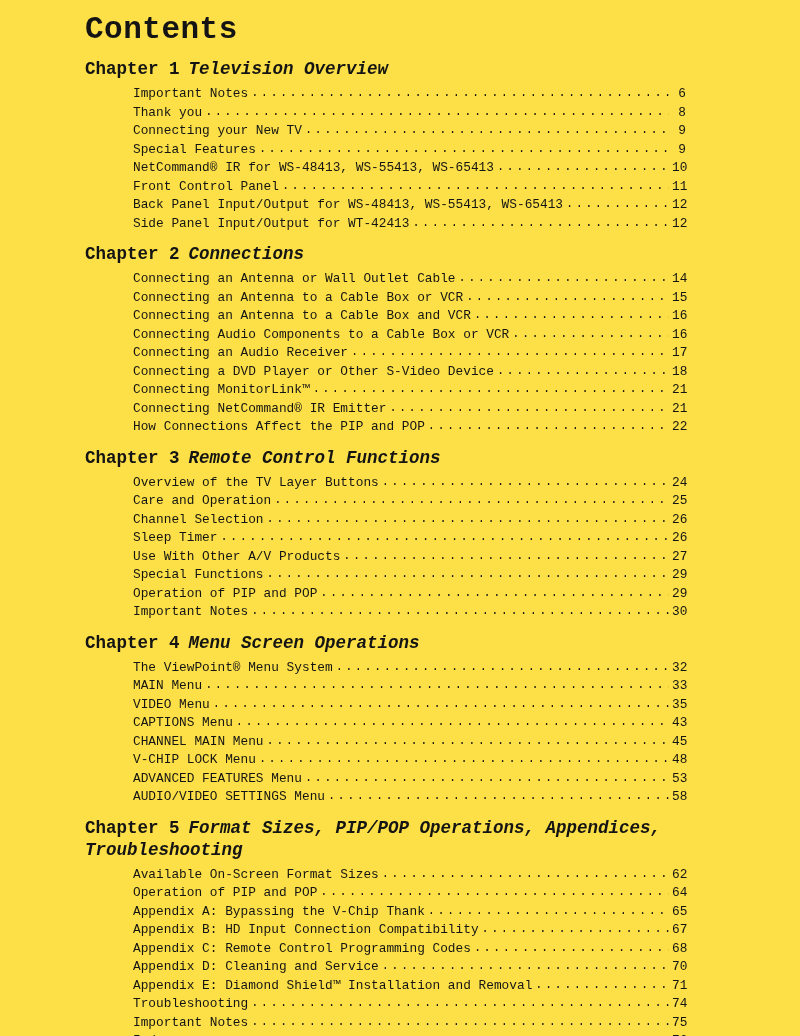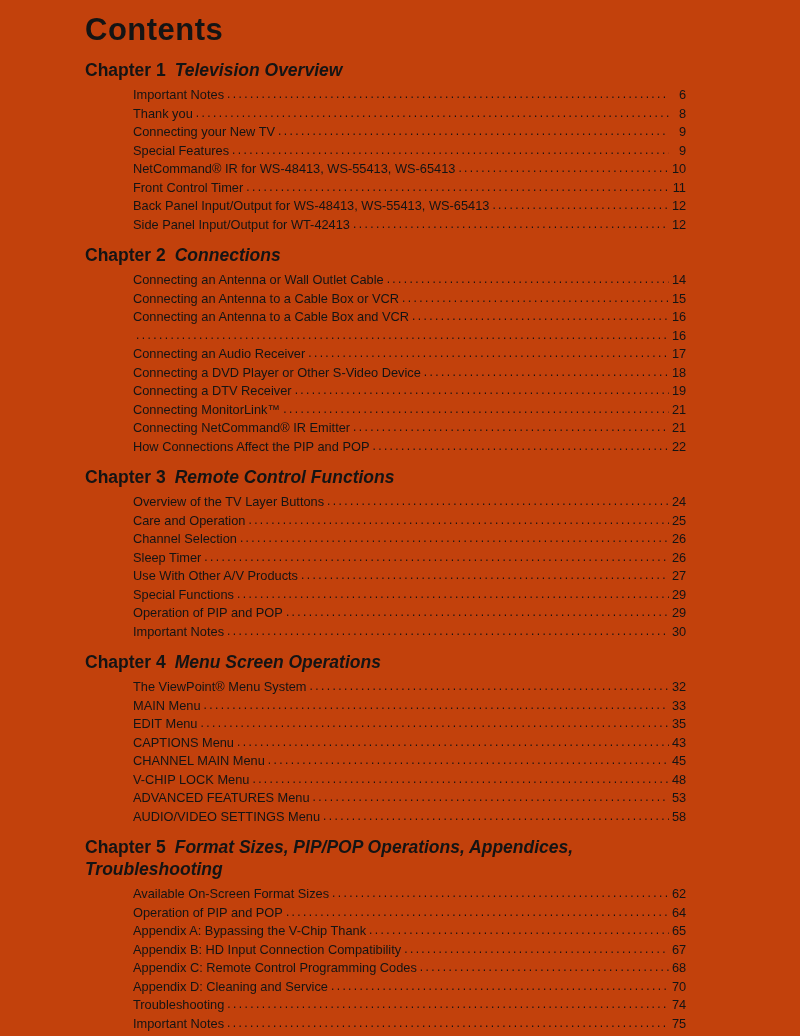--- a/index.html
+++ b/index.html
@@ -1,19 +1,19 @@
 <!DOCTYPE html>
 <html><head>
 <meta charset="utf-8">
 <style>
   html,body{margin:0;padding:0;background:#ffffff;}
   .page{
     width:800px;height:1036px;box-sizing:border-box;
-    background:#c2410c;color:#141414;
-    font-family:Liberation Sans, sans-serif;
+    background:#fde047;color:#141414;
+    font-family:Liberation Mono, monospace;
     padding:10px 114px 0 85px;
     overflow:hidden;
   }
   .doc-title{
     font-size:31px;font-weight:700;margin:2px 0 10px 0;letter-spacing:.5px;
   }
   .chapter{margin-top:11px;}
   .chapter-heading{font-size:17.5px;font-weight:700;line-height:22px;margin-bottom:4px;}
   .chapter-title{font-style:italic;margin-left:9px;}
   .entry{
@@ -63,21 +63,21 @@
     <span class="entry-page">9</span>
   </div>
 
   <div class="entry">
     <span class="entry-title">NetCommand® IR for WS-48413, WS-55413, WS-65413</span>
     <span class="entry-leader"></span>
     <span class="entry-page">10</span>
   </div>
 
   <div class="entry">
-    <span class="entry-title">Front Control Timer</span>
+    <span class="entry-title">Front Control Panel</span>
     <span class="entry-leader"></span>
     <span class="entry-page">11</span>
   </div>
 
   <div class="entry">
     <span class="entry-title">Back Panel Input/Output for WS-48413, WS-55413, WS-65413</span>
     <span class="entry-leader"></span>
     <span class="entry-page">12</span>
   </div>
 
@@ -104,41 +104,37 @@
     <span class="entry-page">15</span>
   </div>
 
   <div class="entry">
     <span class="entry-title">Connecting an Antenna to a Cable Box and VCR</span>
     <span class="entry-leader"></span>
     <span class="entry-page">16</span>
   </div>
 
   <div class="entry">
+    <span class="entry-title">Connecting Audio Components to a Cable Box or VCR</span>
     <span class="entry-leader"></span>
     <span class="entry-page">16</span>
   </div>
 
   <div class="entry">
     <span class="entry-title">Connecting an Audio Receiver</span>
     <span class="entry-leader"></span>
     <span class="entry-page">17</span>
   </div>
 
   <div class="entry">
     <span class="entry-title">Connecting a DVD Player or Other S-Video Device</span>
     <span class="entry-leader"></span>
     <span class="entry-page">18</span>
   </div>
 
-  <div class="entry">
-    <span class="entry-title">Connecting a DTV Receiver</span>
-    <span class="entry-leader"></span>
-    <span class="entry-page">19</span>
-  </div>
 
   <div class="entry">
     <span class="entry-title">Connecting MonitorLink™</span>
     <span class="entry-leader"></span>
     <span class="entry-page">21</span>
   </div>
 
   <div class="entry">
     <span class="entry-title">Connecting NetCommand® IR Emitter</span>
     <span class="entry-leader"></span>
@@ -215,21 +211,21 @@
     <span class="entry-page">32</span>
   </div>
 
   <div class="entry">
     <span class="entry-title">MAIN Menu</span>
     <span class="entry-leader"></span>
     <span class="entry-page">33</span>
   </div>
 
   <div class="entry">
-    <span class="entry-title">EDIT Menu</span>
+    <span class="entry-title">VIDEO Menu</span>
     <span class="entry-leader"></span>
     <span class="entry-page">35</span>
   </div>
 
   <div class="entry">
     <span class="entry-title">CAPTIONS Menu</span>
     <span class="entry-leader"></span>
     <span class="entry-page">43</span>
   </div>
 
@@ -291,20 +287,25 @@
     <span class="entry-leader"></span>
     <span class="entry-page">68</span>
   </div>
 
   <div class="entry">
     <span class="entry-title">Appendix D: Cleaning and Service</span>
     <span class="entry-leader"></span>
     <span class="entry-page">70</span>
   </div>
 
+  <div class="entry">
+    <span class="entry-title">Appendix E: Diamond Shield™ Installation and Removal</span>
+    <span class="entry-leader"></span>
+    <span class="entry-page">71</span>
+  </div>
 
   <div class="entry">
     <span class="entry-title">Troubleshooting</span>
     <span class="entry-leader"></span>
     <span class="entry-page">74</span>
   </div>
 
   <div class="entry">
     <span class="entry-title">Important Notes</span>
     <span class="entry-leader"></span>

